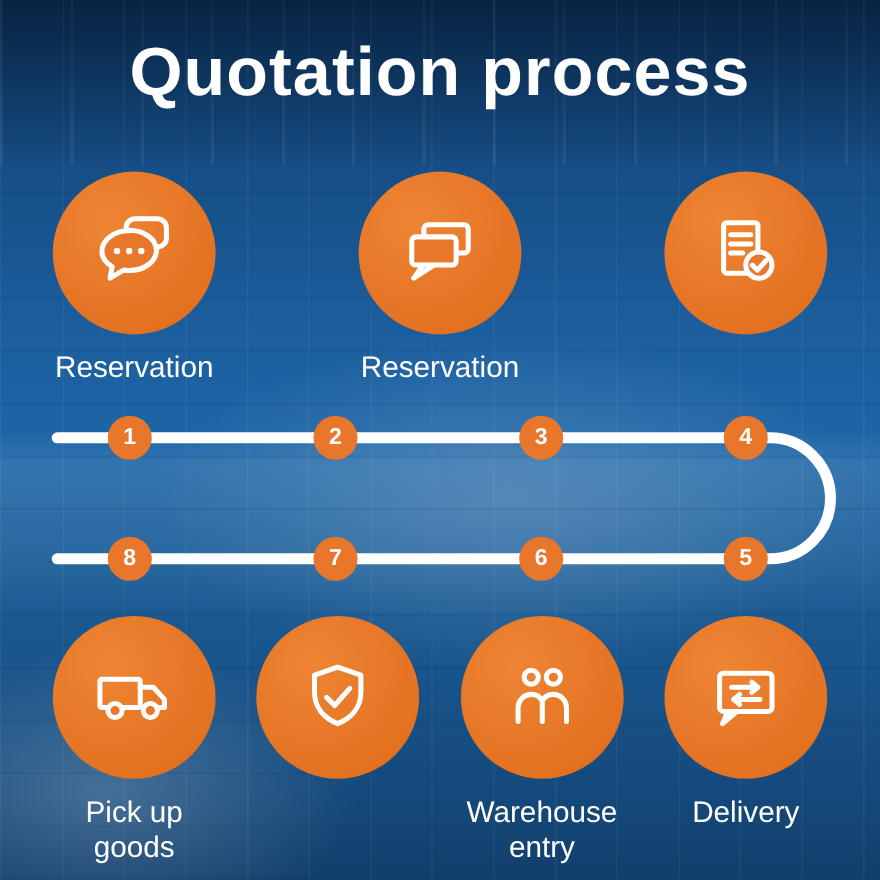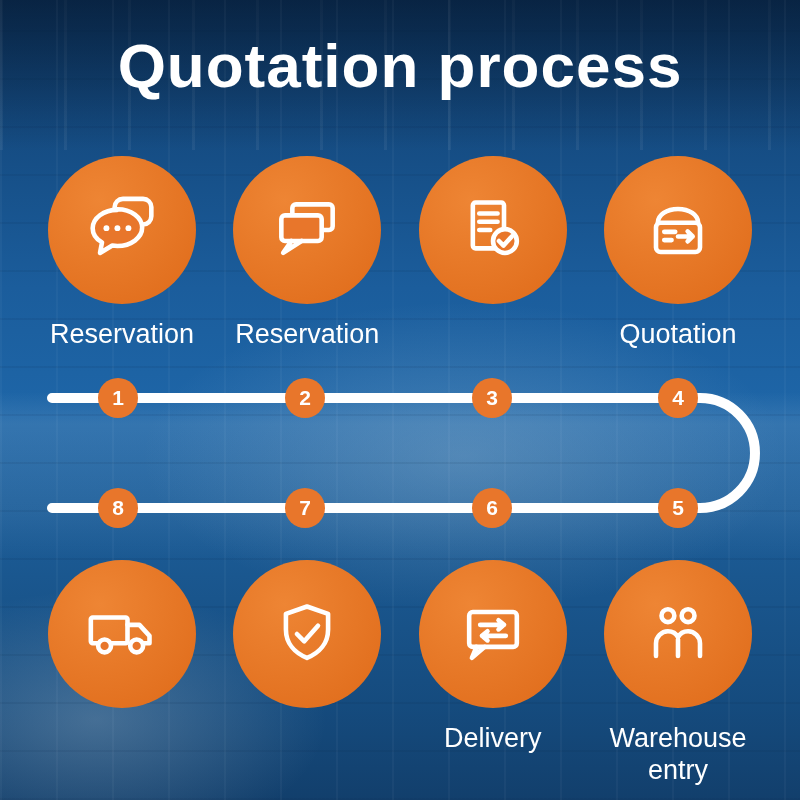--- a/index.html
+++ b/index.html
@@ -117,35 +117,20 @@
           <svg width="88" height="88" viewBox="0 0 96 96" fill="none" stroke="#ffffff" stroke-width="5" stroke-linecap="round" stroke-linejoin="round">
             <rect x="26" y="18" width="34" height="50" rx="3"></rect>
             <path d="M33 30h20M33 39h20M33 48h12"></path>
             <circle cx="61" cy="60" r="13" fill="#E8762B"></circle>
             <path d="M54.5 60l5 5 9-10"></path>
           </svg>
         </span>
       </div>
     </div>
 
-    <div class="step">
-      <div class="circle">
-        <span>
-          <svg width="88" height="88" viewBox="0 0 96 96" fill="none" stroke="#ffffff" stroke-width="5" stroke-linecap="round" stroke-linejoin="round">
-            <path d="M26 40c0-8.5 9.8-15 22-15s22 6.5 22 15"></path>
-            <rect x="24" y="40" width="48" height="32" rx="5"></rect>
-            <path d="M33 50h12M33 59h8"></path>
-            <path d="M48 55h16m0 0l-5.5-5.5M64 55l-5.5 5.5"></path>
-          </svg>
-        </span>
-      </div>
-      <div class="label-wrap">
-          <div class="label">Quotation</div>
-        </div>
-    </div>
 
   </div>
 
   <div class="flow">
     <svg width="800" height="156" viewBox="0 0 800 156">
       <path d="M 52 22 H 700 A 55 55 0 0 1 700 132 H 52" fill="none" stroke="#ffffff" stroke-width="10" stroke-linecap="round"></path>
     </svg>
     <div class="badge b-top bx-1">1</div>
     <div class="badge b-top bx-2">2</div>
     <div class="badge b-top bx-3">3</div>
@@ -162,60 +147,64 @@
       <div class="circle">
         <span>
           <svg width="88" height="88" viewBox="0 0 96 96" fill="none" stroke="#ffffff" stroke-width="5" stroke-linecap="round" stroke-linejoin="round">
             <rect x="14" y="30" width="40" height="28" rx="2"></rect>
             <path d="M54 38h13l11 12v8h-7"></path>
             <circle cx="29" cy="61" r="7" fill="#E8762B"></circle>
             <circle cx="64" cy="61" r="7" fill="#E8762B"></circle>
           </svg>
         </span>
       </div>
+      <div class="label-wrap">
+          <div class="label">Pick up
+goods</div>
+        </div>
     </div>
 
     <div class="step">
       <div class="circle">
         <span>
           <svg width="88" height="88" viewBox="0 0 96 96" fill="none" stroke="#ffffff" stroke-width="5" stroke-linecap="round" stroke-linejoin="round">
             <path d="M48 18l23 8v17c0 15-9.5 25.6-23 31-13.5-5.4-23-16-23-31V26z"></path>
             <path d="M37 48l8 8 15-17"></path>
           </svg>
         </span>
       </div>
+    </div>
+
+    <div class="step">
+      <div class="circle">
+        <span>
+          <svg width="88" height="88" viewBox="0 0 96 96" fill="none" stroke="#ffffff" stroke-width="5" stroke-linecap="round" stroke-linejoin="round">
+            <circle cx="37" cy="28" r="7"></circle>
+            <circle cx="59" cy="28" r="7"></circle>
+            <path d="M24 72V58c0-7 6-13 13-13 5 0 9 2.6 11 6.6 2-4 6-6.6 11-6.6 7 0 13 6 13 13v14"></path>
+            <path d="M48 54v18"></path>
+          </svg>
+        </span>
+      </div>
+      <div class="label-wrap">
+          <div class="label">Warehouse
+entry</div>
+        </div>
     </div>
 
     <div class="step">
       <div class="circle">
         <span>
           <svg width="88" height="88" viewBox="0 0 96 96" fill="none" stroke="#ffffff" stroke-width="5" stroke-linecap="round" stroke-linejoin="round">
             <rect x="22" y="24" width="52" height="38" rx="4"></rect>
             <path d="M30 62l-5 12 14-12"></path>
             <path d="M34 38h26m0 0l-6-5m6 5l-6 5"></path>
             <path d="M62 50H36m0 0l6-5m-6 5l6 5"></path>
           </svg>
         </span>
       </div>
       <div class="label-wrap">
           <div class="label">Delivery</div>
         </div>
     </div>
 
-    <div class="step">
-      <div class="circle">
-        <span>
-          <svg width="88" height="88" viewBox="0 0 96 96" fill="none" stroke="#ffffff" stroke-width="5" stroke-linecap="round" stroke-linejoin="round">
-            <circle cx="37" cy="28" r="7"></circle>
-            <circle cx="59" cy="28" r="7"></circle>
-            <path d="M24 72V58c0-7 6-13 13-13 5 0 9 2.6 11 6.6 2-4 6-6.6 11-6.6 7 0 13 6 13 13v14"></path>
-            <path d="M48 54v18"></path>
-          </svg>
-        </span>
-      </div>
-      <div class="label-wrap">
-          <div class="label">Warehouse
-entry</div>
-        </div>
-    </div>
-
   </div>
 </div>
 
 </body></html>

